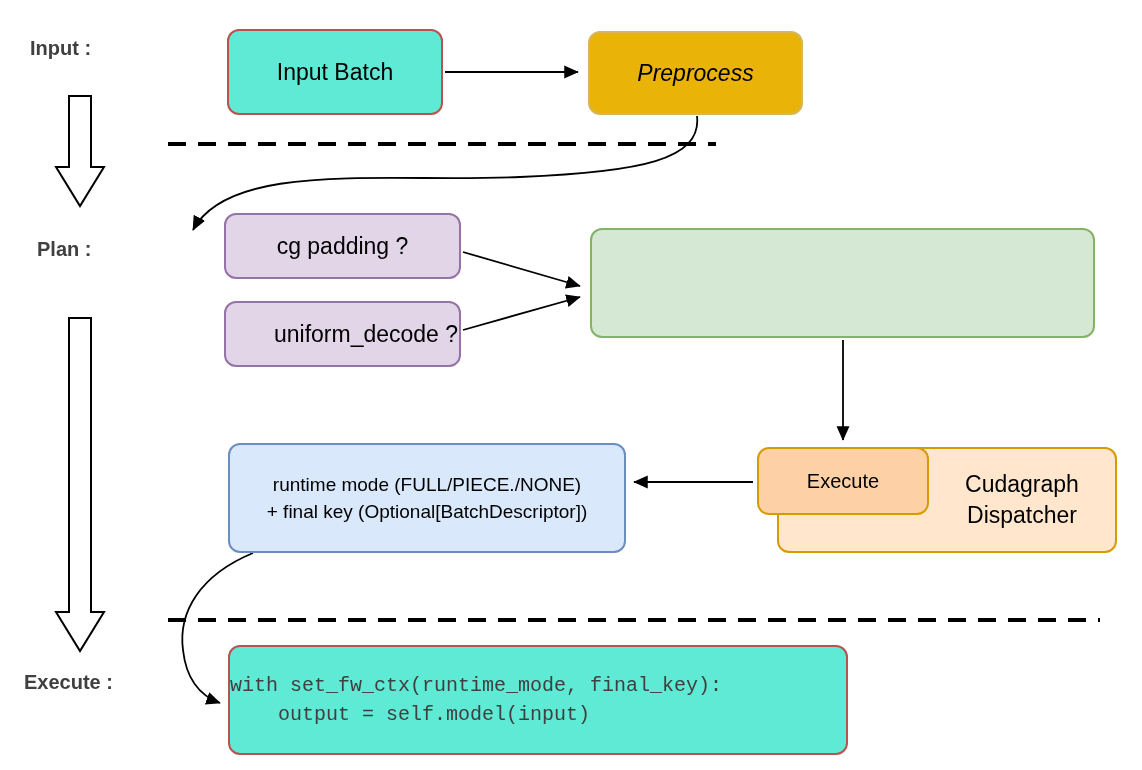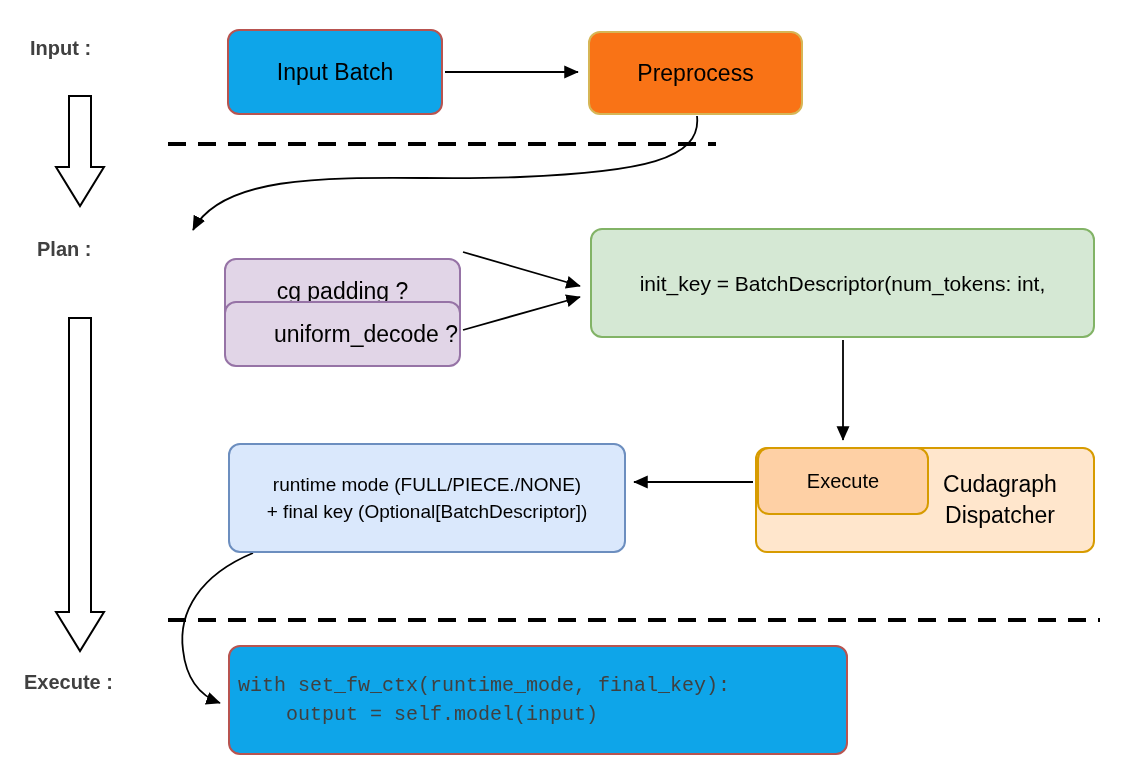--- a/index.html
+++ b/index.html
@@ -29,42 +29,42 @@
     box-sizing: border-box;
     border-radius: 12px;
     border: 2px solid;
     display: flex;
     align-items: center;
     justify-content: center;
     text-align: center;
     color: #000000;
   }
   .node .lines { width: 100%; }
-  .red    { background: #0ea5e9; border-color: #b85450; }
-  .yellow { background: #f97316; border-color: #d6b656; }
+  .red    { background: #5eead4; border-color: #b85450; }
+  .yellow { background: #eab308; border-color: #d6b656; font-style: italic; }
   .purple { background: #e1d5e7; border-color: #9673a6; }
   .green  { background: #d5e8d4; border-color: #82b366; }
   .orange-light { background: #ffe6cc; border-color: #d79b00; }
   .orange-dark  { background: #fed0a5; border-color: #d79b00; }
   .blue   { background: #dae8fc; border-color: #6c8ebf; }
 
   .n-input-batch   { left: 227px; top: 29px;  width: 216px; height: 86px;  font-size: 23px; }
   .n-preprocess    { left: 588px; top: 31px;  width: 215px; height: 84px;  font-size: 23px; }
-  .n-cg-padding    { left: 224px; top: 213px; width: 237px; height: 66px;  font-size: 23px; margin-top: 45px; }
+  .n-cg-padding    { left: 224px; top: 213px; width: 237px; height: 66px;  font-size: 23px; }
   .n-uniform       { left: 224px; top: 301px; width: 237px; height: 66px;  font-size: 23px; padding-left: 47px; }
   .n-init-key      { left: 590px; top: 228px; width: 505px; height: 110px; font-size: 21px; line-height: 29px; }
-  .n-dispatcher    { left: 755px; top: 447px; width: 340px; height: 106px; font-size: 23px; justify-content: flex-end; }
+  .n-dispatcher    { left: 777px; top: 447px; width: 340px; height: 106px; font-size: 23px; justify-content: flex-end; }
   .n-dispatcher .lines { width: 170px; margin-right: 8px; line-height: 31px; }
   .n-dispatch      { left: 757px; top: 447px; width: 172px; height: 68px;  font-size: 20px; z-index: 2; }
   .n-runtime       { left: 228px; top: 443px; width: 398px; height: 110px; font-size: 19px; line-height: 27px; }
   .n-code          { left: 228px; top: 645px; width: 620px; height: 110px; z-index: 2;
                      font-family: "Liberation Mono", "DejaVu Sans Mono", monospace;
                      font-size: 20px; line-height: 29px; color: #404040;
                      justify-content: flex-start; text-align: left; }
-  .n-code .lines { width: auto; margin-left: 8px; }
+  .n-code .lines { width: auto; }
   .pre { white-space: pre; }
 
   .l-input   { left: 30px; top: 37px; }
   .l-plan    { left: 37px; top: 238px; }
   .l-execute { left: 24px; top: 671px; }
 </style>
 </head>
 <body>
 
 <div class="canvas">
@@ -107,21 +107,20 @@
   <div class="node purple n-cg-padding">
     <span>cg padding ?</span>
   </div>
 
   <div class="node purple n-uniform">
     <span>uniform_decode ?</span>
   </div>
 
   <div class="node green n-init-key">
     <div class="lines">
-      <div>init_key = BatchDescriptor(num_tokens: int,</div>
     </div>
   </div>
 
   <div class="node orange-light n-dispatcher">
     <div class="lines">Cudagraph Dispatcher</div>
   </div>
 
   <div class="node orange-dark n-dispatch">
     <span>Execute</span>
   </div>

